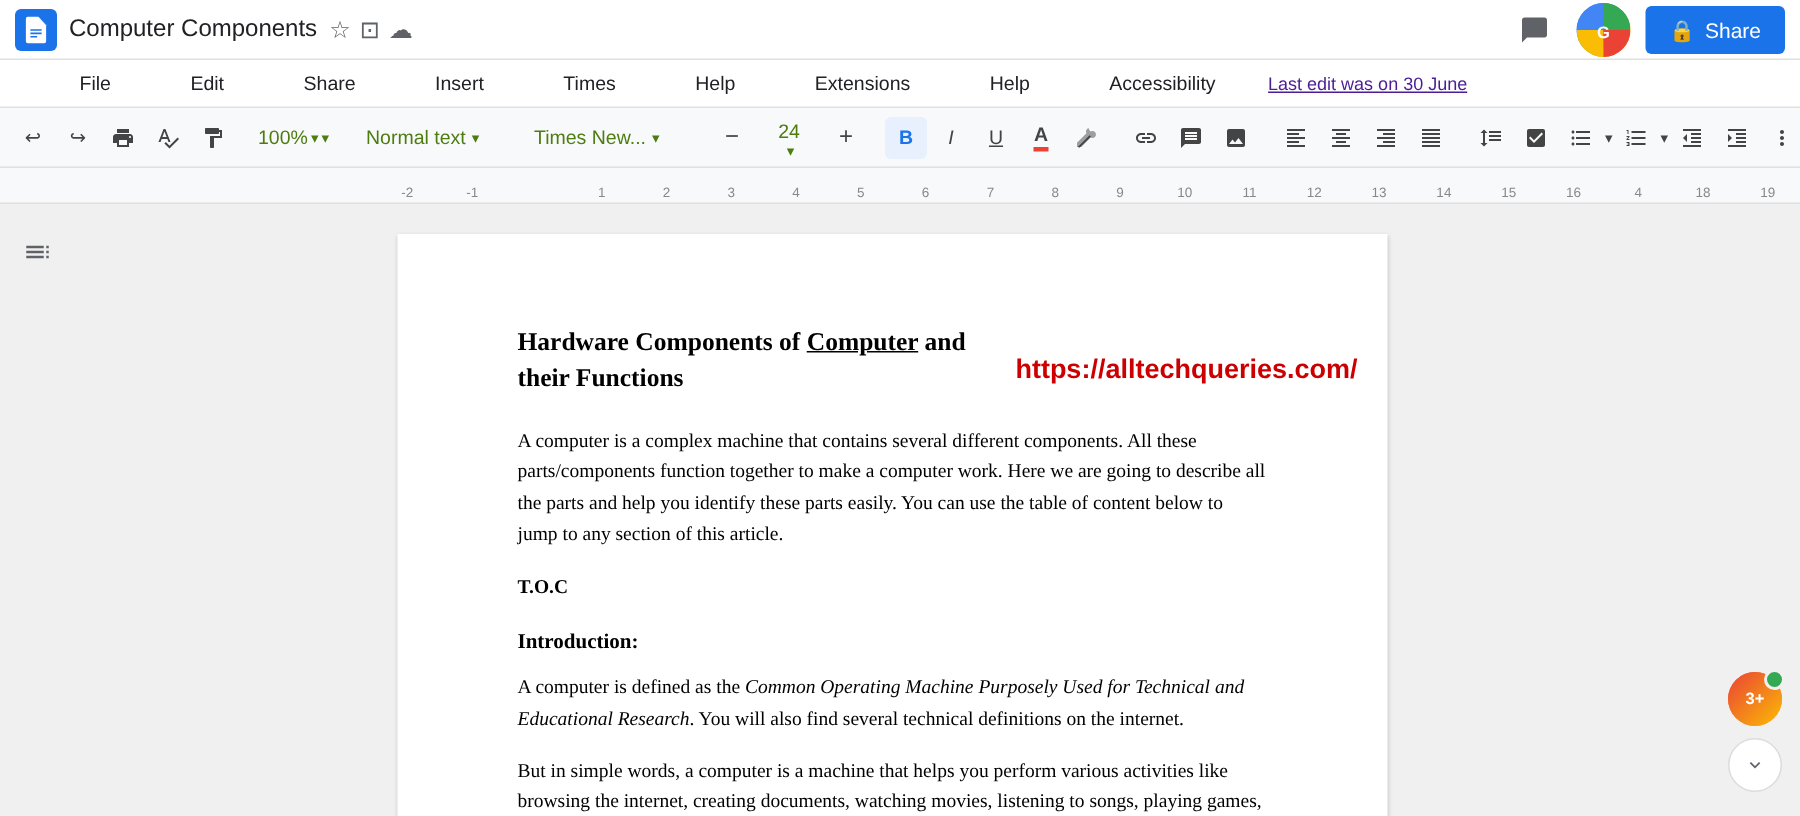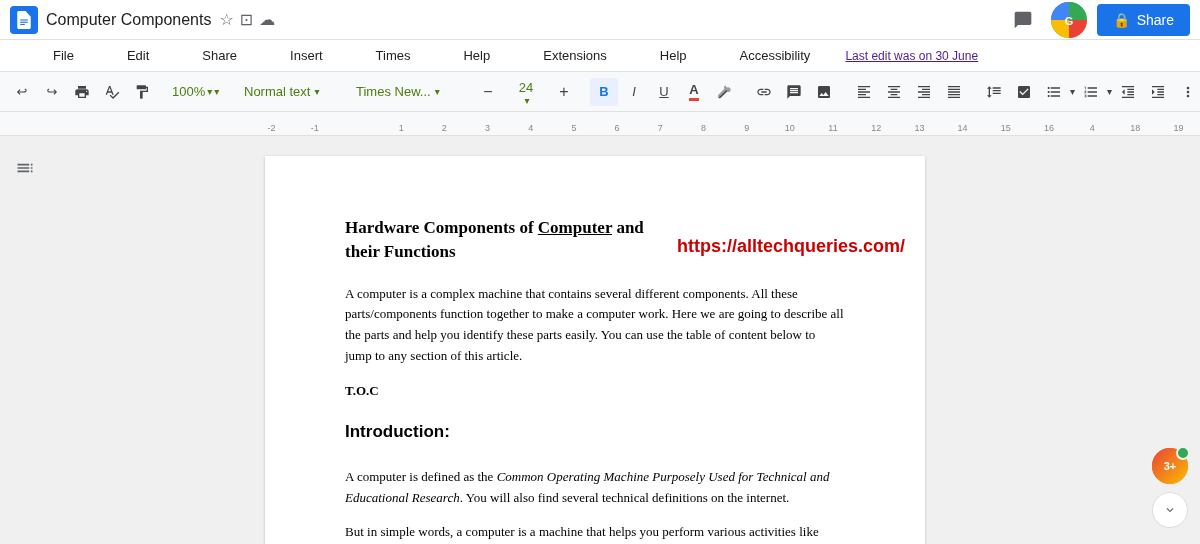--- a/index.html
+++ b/index.html
@@ -243,25 +243,25 @@
     .doc-para {
       margin-bottom: 14px;
     }
     .toc-heading {
       font-size: 13px;
       font-weight: bold;
       margin-bottom: 8px;
       font-family: 'Times New Roman', Times, serif;
     }
     .section-heading {
-      font-size: 17px;
+      font-size: 14px;
       font-weight: bold;
       margin-top: 16px;
-      margin-bottom: 22px;
-      font-family: Liberation Sans, sans-serif;
+      margin-bottom: 8px;
+      font-family: Liberation Serif, serif;
     }
     .italic-text { font-style: italic; }
 
     
     .right-sidebar {
       width: 60px;
       background: #f0f0f0;
       display: flex;
       flex-direction: column;
       align-items: center;

